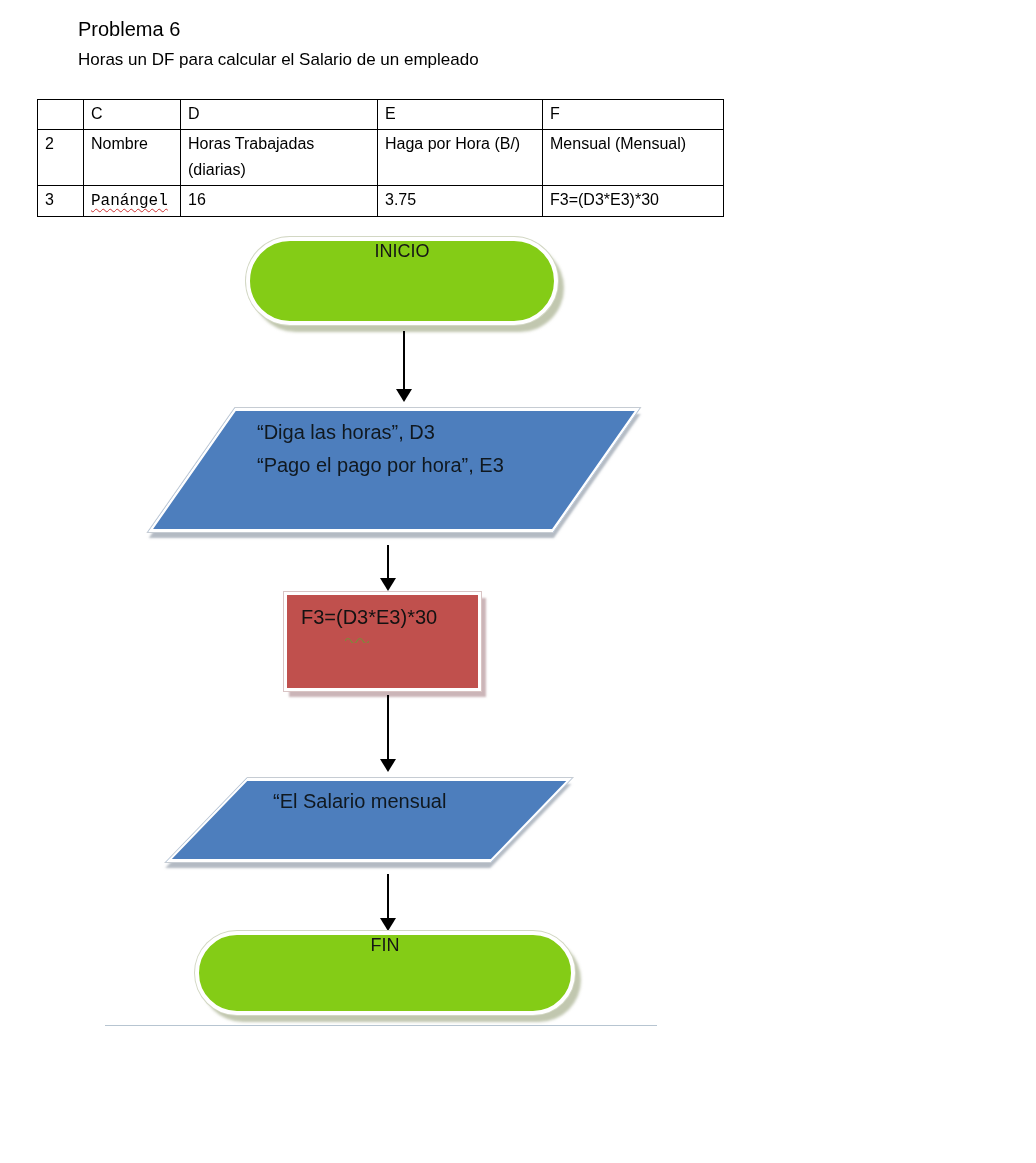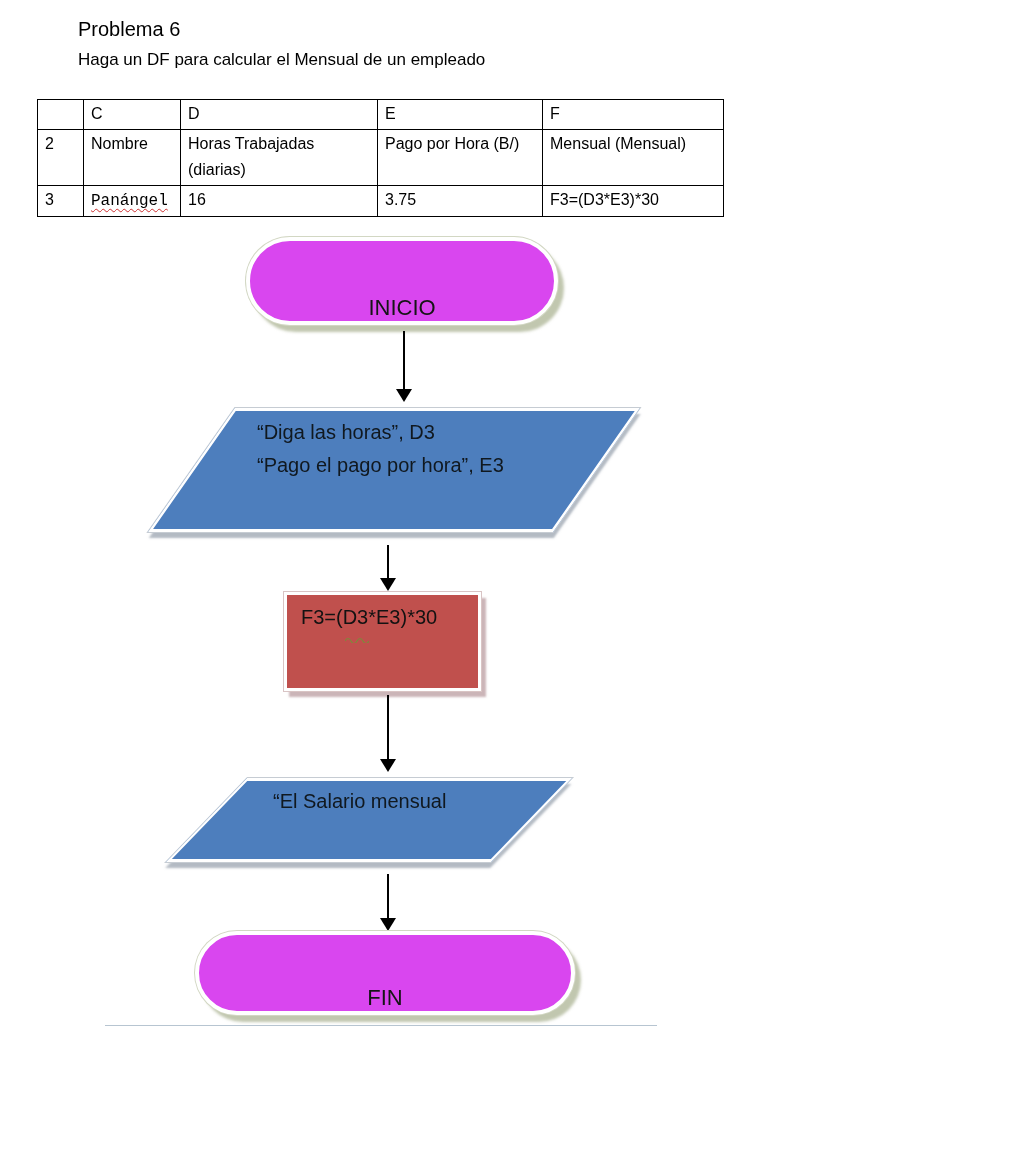--- a/index.html
+++ b/index.html
@@ -43,24 +43,24 @@
     text-decoration-thickness: 1px;
     text-underline-offset: 3px;
     font-family: Liberation Mono, monospace;
   }
 
   
   .stadium {
     position: absolute;
     border-radius: 70px;
     border: 4px solid #fff;
-    background: #d946ef;
+    background: #84cc16;
     box-shadow: 0 0 0 1px #d2d7c3, 6px 7px 3px rgba(151, 161, 122, 0.6);
-    display: flex; align-items: flex-end; justify-content: center;
-    font-size: 22px; color: #151515;
+    display: flex; align-items: flex-start; justify-content: center;
+    font-size: 18px; color: #151515;
   }
   #shape-start { left: 246px; top: 237px; width: 312px; height: 88px; }
   #shape-end   { left: 195px; top: 931px; width: 380px; height: 84px; }
 
   .para {
     position: absolute;
     background: #4d7ebd;
     border: 3px solid #fff;
     box-shadow: 0 0 0 1px #c6ccd3, 5px 6px 2px rgba(128, 140, 155, 0.6);
     transform-origin: 0 100%;
@@ -107,21 +107,21 @@
   
   .bottom-rule {
     position: absolute; left: 105px; top: 1025px;
     width: 552px; height: 1px; background: #b7c5d1;
   }
 </style>
 </head>
 <body>
 
 <div class="abs title">Problema 6</div>
-<div class="abs subtitle">Haga un DF para calcular el Mensual de un empleado</div>
+<div class="abs subtitle">Horas un DF para calcular el Salario de un empleado</div>
 
 <table class="data">
   <colgroup>
     <col class="col-num">
       <col class="col-c">
       <col class="col-d">
       <col class="col-e">
       <col class="col-f">
   </colgroup>
   <tbody>
@@ -129,21 +129,21 @@
     <td></td>
     <td>C</td>
     <td>D</td>
     <td>E</td>
     <td>F</td>
   </tr>
   <tr class="row2">
     <td>2</td>
     <td>Nombre</td>
     <td>Horas Trabajadas (diarias)</td>
-    <td>Pago por Hora (B/)</td>
+    <td>Haga por Hora (B/)</td>
     <td>Mensual (Mensual)</td>
   </tr>
   <tr class="row3">
     <td>3</td>
     <td><span class="misspell">Panángel</span></td>
     <td>16</td>
     <td>3.75</td>
     <td>F3=(D3*E3)*30</td>
   </tr>
 </tbody>

